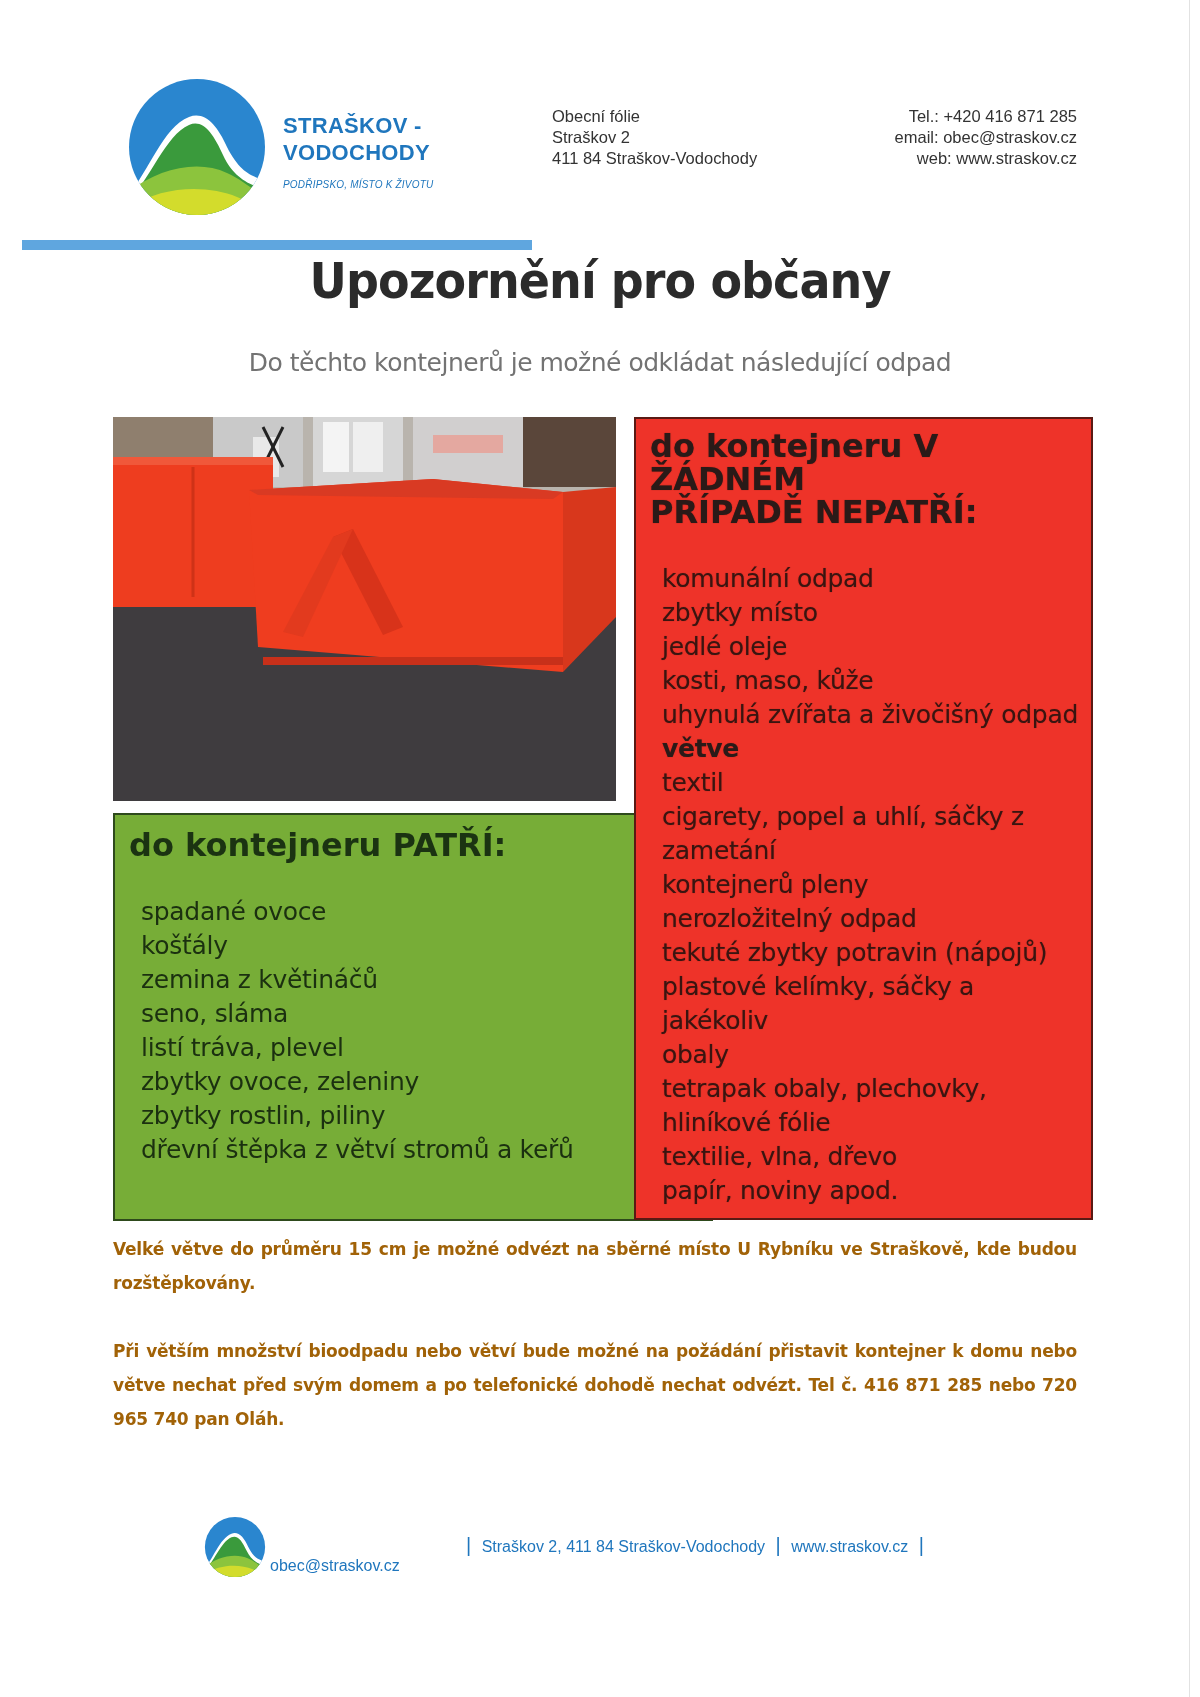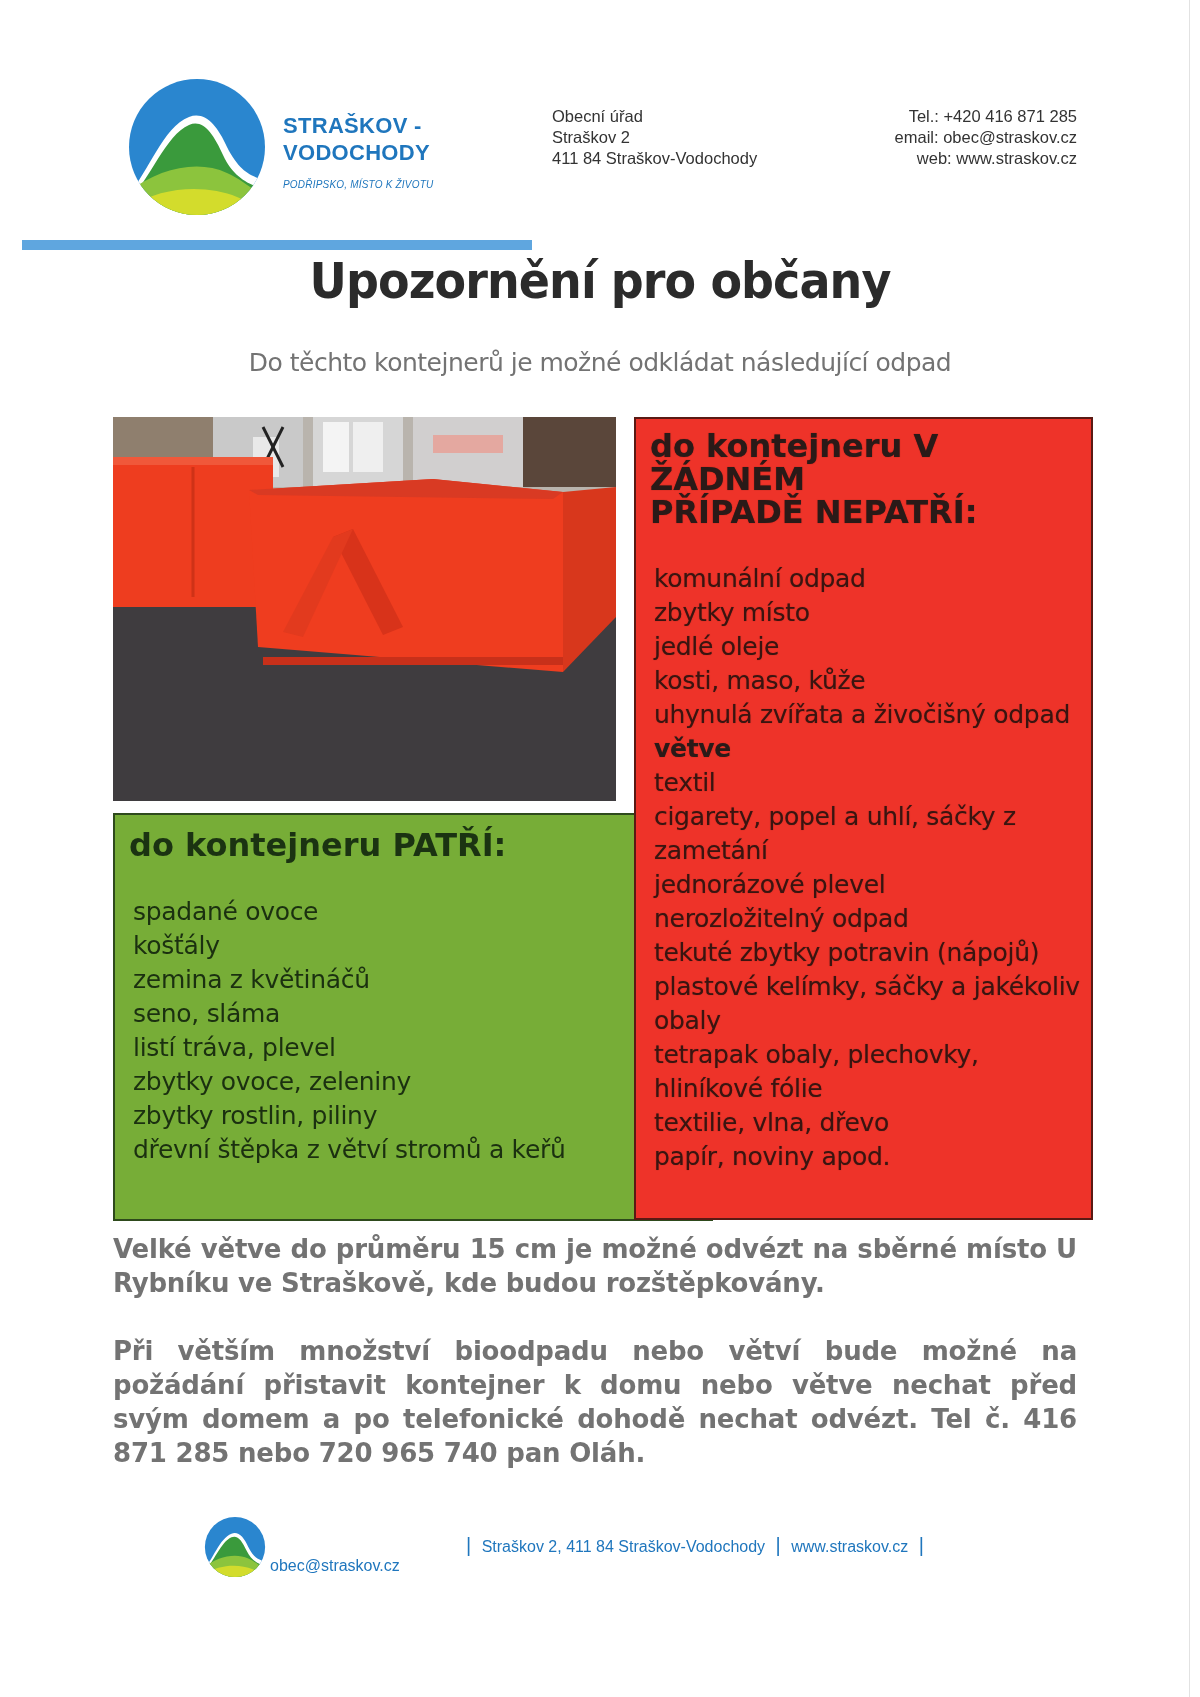--- a/index.html
+++ b/index.html
@@ -16,25 +16,25 @@
   .contact { position: absolute; right: 123px; top: 106px; text-align: right; font-family: "Liberation Sans", sans-serif; font-size: 16.5px; line-height: 21px; color: #333; }
   .blue-bar { position: absolute; left: 22px; top: 240px; width: 510px; height: 10px; background: #5fa6df; }
   .title { position: absolute; left: 0; width: 1200px; top: 252px; text-align: center; font-family: "DejaVu Sans", sans-serif; font-weight: bold; font-size: 50px; color: #2b2b2b; letter-spacing: -1px; transform: scaleX(0.92); }
   .subtitle { position: absolute; left: 0; width: 1200px; top: 348px; text-align: center; font-weight: normal; font-size: 25px; color: #737373; letter-spacing: -0.5px; }
   .photo { position: absolute; left: 113px; top: 417px; width: 503px; height: 384px; overflow: hidden; background: #3b3a3b; }
   .green-box { position: absolute; left: 113px; top: 813px; width: 600px; height: 408px; background: #77ad37; border: 2px solid #2e4a1c; box-sizing: border-box; }
   .red-box { position: absolute; left: 634px; top: 417px; width: 459px; height: 803px; background: #ee3329; border: 2px solid #5a1a14; box-sizing: border-box; }
   .box-head { font-weight: bold; font-size: 32px; line-height: 33px; }
   .green-box .box-head { color: #1b3312; padding: 14px 0 0 14px; }
   .red-box .box-head { color: #2a1a18; padding: 11px 0 0 14px; text-shadow: 0 0 1px #7a1e17; }
-  .box-list { list-style: none; margin: 4px; padding: 0 0 0 14px; font-size: 25px; line-height: 34px; letter-spacing: -0.3px; }
+  .box-list { list-style: none; margin: 12px; padding: 0 0 0 14px; font-size: 25px; line-height: 34px; letter-spacing: -0.3px; }
   .green-box .box-list { color: #1b3010; margin-top: 33px; }
   .red-box .box-list { color: #3a1410; margin-top: 33px; text-shadow: 0 0 1px #8a2a20; }
   .box-list li.strong { font-weight: bold; color: #2a1a18; }
-  .para { position: absolute; left: 113px; width: 964px; font-weight: bold; font-size: 26px; line-height: 34px; color: #737373; text-align: justify; letter-spacing: -0.2px; }
+  .para { position: absolute; left: 113px; width: 964px; font-weight: bold; font-size: 17px; line-height: 34px; color: #a16207; text-align: justify; letter-spacing: -0.2px; }
   .para1 { top: 1232px; }
   .para2 { top: 1334px; }
   .footer-logo { position: absolute; left: 204px; top: 1516px; width: 62px; height: 62px; }
   .footer-email { position: absolute; left: 270px; top: 1557px; font-family: "Liberation Sans", sans-serif; font-size: 16px; color: #1f76bd; }
   .footer-line { position: absolute; left: 460px; top: 1534px; font-family: "Liberation Sans", sans-serif; font-size: 16px; color: #1f76bd; white-space: nowrap; }
   .footer-line .sep { color: #1f76bd; font-size: 20px; padding: 0 6px; }
 </style>
 </head>
 <body>
 
@@ -55,21 +55,21 @@
   </g>
 </svg>
 
 <div class="brand">
   <div class="brand-name">STRAŠKOV -</div>
   <div class="brand-name">VODOCHODY</div>
   <div class="brand-tag">PODŘIPSKO, MÍSTO K ŽIVOTU</div>
 </div>
 
 <div class="office">
-  <div>Obecní úřad</div>
+  <div>Obecní fólie</div>
   <div>Straškov 2</div>
   <div>411 84 Straškov-Vodochody</div>
 </div>
 
 <div class="contact">
   <div>Tel.: +420 416 871 285</div>
   <div>email: obec@straskov.cz</div>
   <div>web: www.straskov.cz</div>
 </div>
 
@@ -127,21 +127,21 @@
   <ul class="box-list">
     <li>komunální odpad</li>
     <li>zbytky místo</li>
     <li>jedlé oleje</li>
     <li>kosti, maso, kůže</li>
     <li>uhynulá zvířata a živočišný odpad</li>
     <li class="strong">větve</li>
     <li>textil</li>
     <li>cigarety, popel a uhlí, sáčky z</li>
     <li>zametání</li>
-    <li>jednorázové plevel</li>
+    <li>kontejnerů pleny</li>
     <li>nerozložitelný odpad</li>
     <li>tekuté zbytky potravin (nápojů)</li>
     <li>plastové kelímky, sáčky a jakékoliv</li>
     <li>obaly</li>
     <li>tetrapak obaly, plechovky,</li>
     <li>hliníkové fólie</li>
     <li>textilie, vlna, dřevo</li>
     <li>papír, noviny apod.</li>
   </ul>
 </div>

